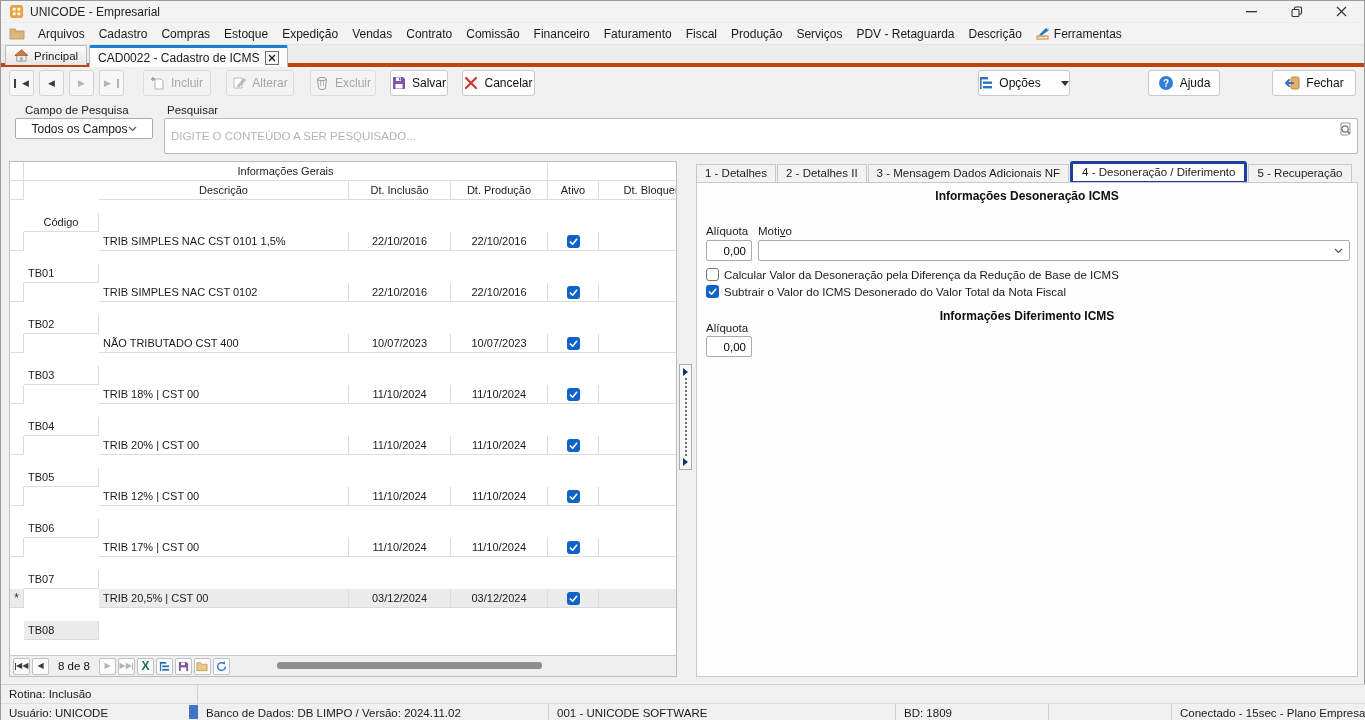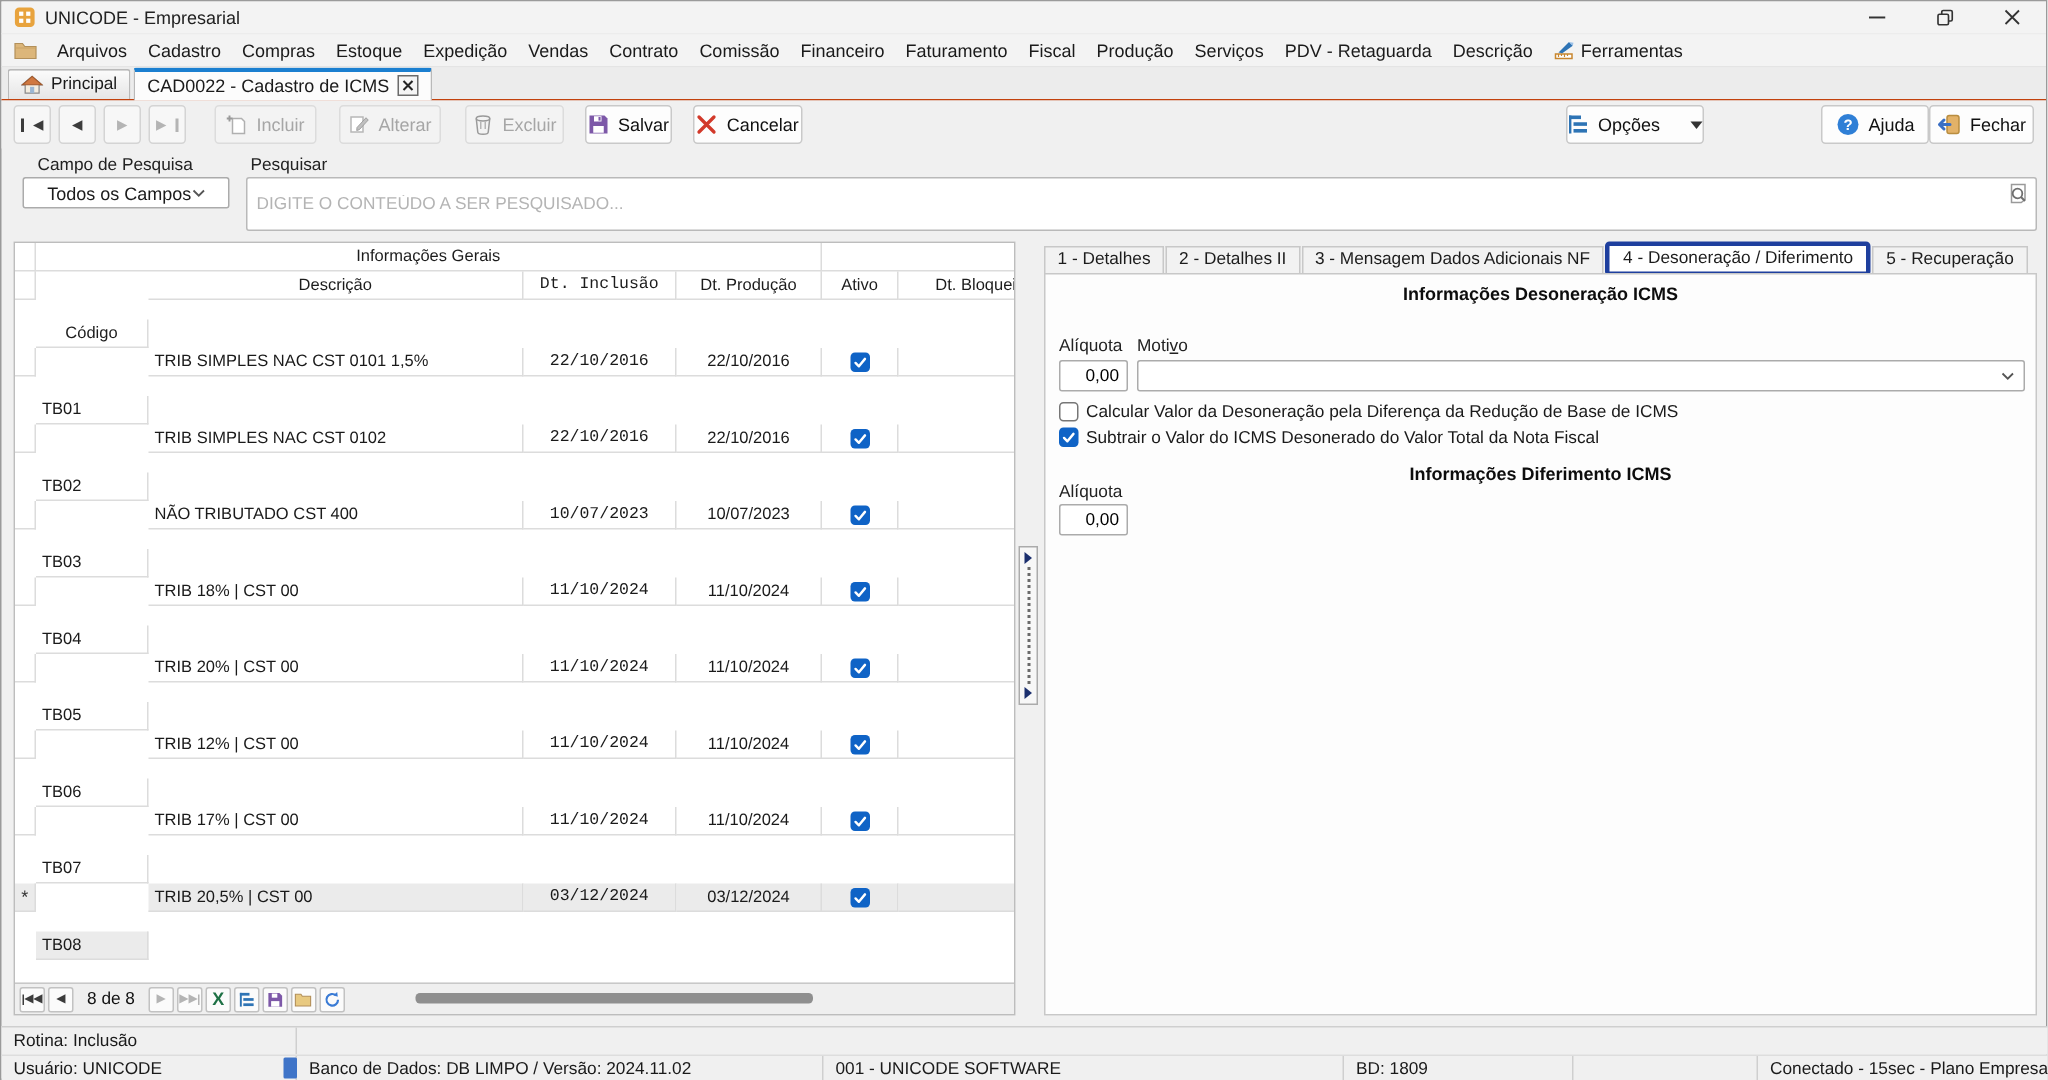--- a/index.html
+++ b/index.html
@@ -14,21 +14,21 @@
   .win-controls { margin-left:auto; display:flex; height:100%; }
   .win-btn { width:45px; height:100%; display:flex; align-items:center; justify-content:center; cursor:default; }
 
   
   .menubar { height:22px; background:#f3f3f3; display:flex; align-items:center; font-size:12px; border-bottom:1px solid #e4e4e4; }
   .menu-folder { width:16px; height:13px; margin:0 6px 0 8px; display:inline-flex; }
   .menu-item { padding:2px 7px; display:flex; align-items:center; gap:4px; white-space:nowrap; cursor:default; }
   .mi-ico { display:inline-flex; width:14px; height:13px; }
 
   
-  .tabrow { height:22px; background:#ececec; display:flex; align-items:center; padding-left:4px; border-bottom:1px solid #c2410c; }
+  .tabrow { height:22px; background:#ececec; display:flex; align-items:flex-start; padding-left:4px; border-bottom:4px solid #c2410c; }
   .doc-tab { height:20px; display:flex; align-items:center; gap:5px; font-size:11.5px; padding:0 8px; border:1px solid #b9b9b9; border-bottom:none; border-radius:2px 2px 0 0; background:linear-gradient(#fbfbfb,#e6e6e6); margin-right:2px; }
   .doc-tab.active { background:#fcfcfc; border-top:3px solid #1b7fd0; height:22px; font-size:12px; }
   .tab-close { width:14px; height:14px; border:1px solid #6b6b6b; background:#f4f4f4; display:inline-flex; align-items:center; justify-content:center; }
   .home-ico { width:15px; height:13px; display:inline-flex; }
 
   
   .toolbar { height:32px; background:#f0f0f0; display:flex; align-items:center; padding:0 8px; }
   .tbtn { height:26px; border:1px solid #c9c9c9; border-radius:3px; background:#fdfdfd; display:flex; align-items:center; justify-content:center; gap:6px; font-size:12px; color:#111; padding:0 10px; cursor:default; }
   .tbtn.nav { width:25px; padding:0; margin-right:5px; background:#f7f7f7; border-color:#d4d4d4; }
   .tbtn.disabled { background:#f3f3f3; border-color:#dcdcdc; color:#a6a6a6; }
@@ -48,21 +48,21 @@
   .chev { width:9px; height:9px; display:inline-flex; }
   .srch-input { position:absolute; top:19px; height:36px; border:1px solid #b9b9b9; border-radius:2px; background:#fff; font-family:"Liberation Sans",sans-serif; font-size:11.5px; padding:0 24px 0 6px; color:#333; }
   .srch-input::placeholder { color:#b4b4b4; }
   .srch-ico { position:absolute; top:22px; right:12px; width:16px; height:15px; }
 
   
   .grid { position:absolute; left:8px; top:160px; width:668px; height:516px; background:#fff; border:1px solid #bdbdbd; overflow:hidden; }
   .ghead, .grow { display:flex; }
   .gcell { border-right:1px solid #dcdcdc; border-bottom:1px solid #dcdcdc; font-size:11px; display:flex; align-items:center; overflow:hidden; white-space:nowrap; height:19px; flex:none; }
   .gcell.hdr { justify-content:center; color:#1c1c1c; }
-  .w-ind{width:14px;} .w-cod{width:75px;margin-top:32px;} .w-desc{width:250px;} .w-d1{width:102px;font-family:Liberation Mono, monospace;} .w-d2{width:97px;} .w-atv{width:51px;} .w-blk{width:110px;}
+  .w-ind{width:14px;} .w-cod{width:75px;margin-top:32px;} .w-desc{width:250px;} .w-d1{width:102px;} .w-d2{width:97px;} .w-atv{width:51px;} .w-blk{width:110px;}
   .w-grp{width:524px;} .w-grp2{width:128px;}
   .gcell.txt { padding-left:4px; justify-content:flex-start; }
   .gcell.ctr { justify-content:center; }
   .grow.sel .gcell { background:#ebebeb; }
   .ind-mark { font-size:12px; color:#333; width:100%; text-align:center; }
   .cbx { width:13px; height:13px; border-radius:3px; background:#0f63c6; display:flex; align-items:center; justify-content:center; }
   .cbx svg { width:9px; height:9px; }
   .cbx.off { background:#fff; border:1px solid #767676; }
 
   
@@ -300,21 +300,21 @@
     </div>
     <div class="tbtn" style="margin-left:78px; width:72px;">
       <span class="ico16">
           <svg viewBox="0 0 16 16">
             <circle cx="8" cy="8" r="7" fill="#2f7fd6"></circle>
             <text x="8" y="11.5" text-anchor="middle" font-size="10" font-weight="bold" fill="#fff" font-family="Liberation Sans, sans-serif">?</text>
           </svg>
         </span>
       <span>Ajuda</span>
     </div>
-    <div class="tbtn" style="width:70px;">
+    <div class="tbtn" style="margin-left:52px; width:84px;">
       <span class="ico16">
           <svg viewBox="0 0 16 16">
             <rect x="7" y="2" width="8" height="12" rx="1.5" fill="#e3b268" stroke="#b98d3f"></rect>
             <path d="M9 8 H2 M2 8 L5 5 M2 8 L5 11" stroke="#3a6fc4" stroke-width="2" fill="none" stroke-linecap="round" stroke-linejoin="round"></path>
           </svg>
         </span>
       <span>Fechar</span>
     </div>
   </div>
 

